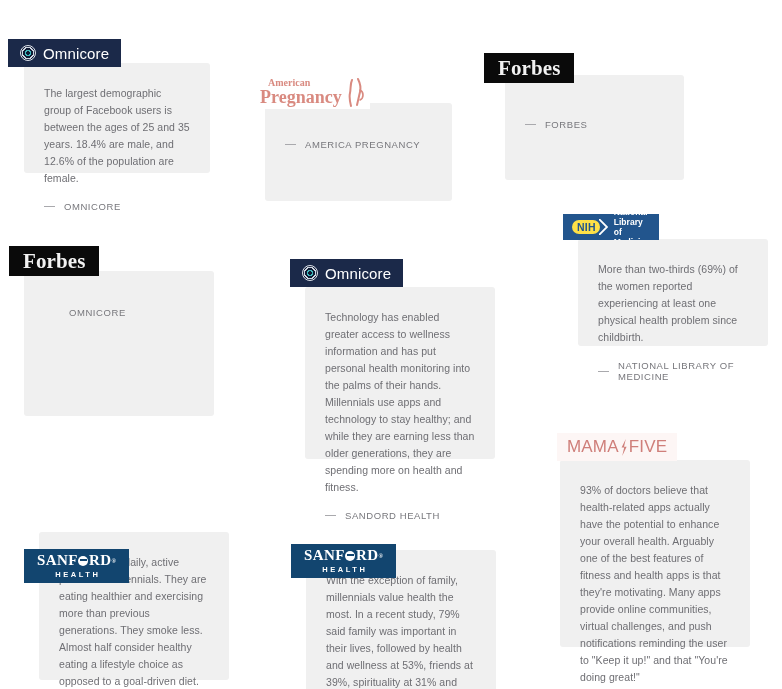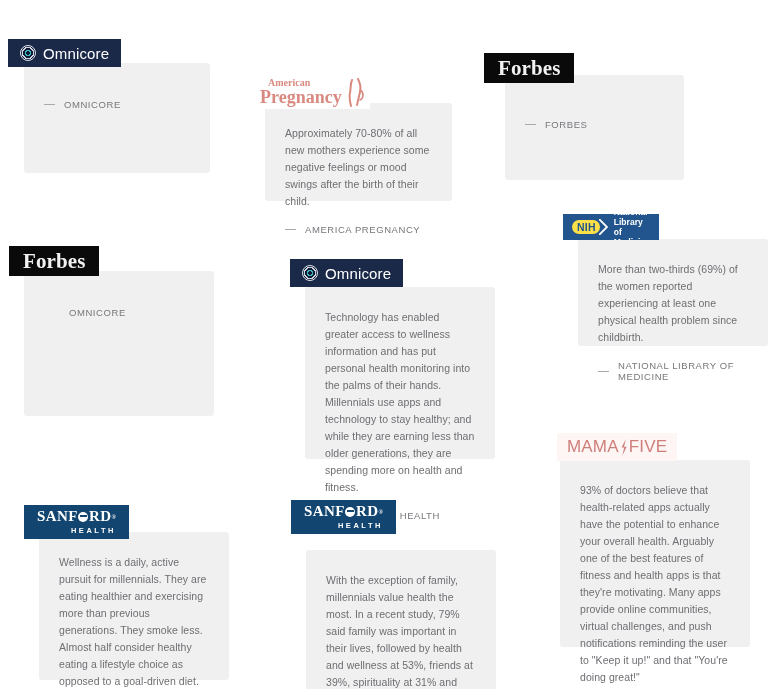--- a/index.html
+++ b/index.html
@@ -157,21 +157,22 @@
     letter-spacing: 0.005em;
   }
 
   
   .logo-sanford {
     background: #12456f;
     height: 34px;
     padding: 0 13px;
     flex-direction: column;
     justify-content: center;
-    align-items: flex-end;
+    align-items: center;
+    margin-top: 44px;
   }
   .logo-sanford .w1 {
     color: #ffffff;
     font-family: "Liberation Serif", serif;
     font-weight: 700;
     font-size: 15px;
     letter-spacing: 0.03em;
     line-height: 1.05;
     display: flex;
     align-items: center;
@@ -227,34 +228,34 @@
     margin: 0 1px;
   }
 </style>
 </head>
 <body>
 
 <div class="board">
 
   <div class="quote-card">
     <div class="card-body" style="left:24px; top:63px; width:186px; height:110px;">
+      <p class="quote-text">The largest demographic group of Facebook users is between the ages of 25 and 35 years. 18.4% are male, and 12.6% of the population are female.</p>
       <div class="attribution">
         <span class="dash"></span>
         <span>OMNICORE</span>
       </div>
     </div>
     <div class="logo-badge logo-omnicore" style="left:8px; top:39px;">
       <span class="mark"></span>
       <span class="wordmark">Omnicore</span>
     </div>
   </div>
 
   <div class="quote-card">
     <div class="card-body" style="left:265px; top:103px; width:187px; height:98px;">
-      <p class="quote-text">Approximately 70-80% of all new mothers experience some negative feelings or mood swings after the birth of their child.</p>
       <div class="attribution">
         <span class="dash"></span>
         <span>AMERICA PREGNANCY</span>
       </div>
     </div>
     <div class="logo-badge logo-ampreg" style="left:258px; top:75px;">
       <span class="wordmark">
         <span class="w1">American</span>
         <span class="w2">Pregnancy</span>
       </span>

